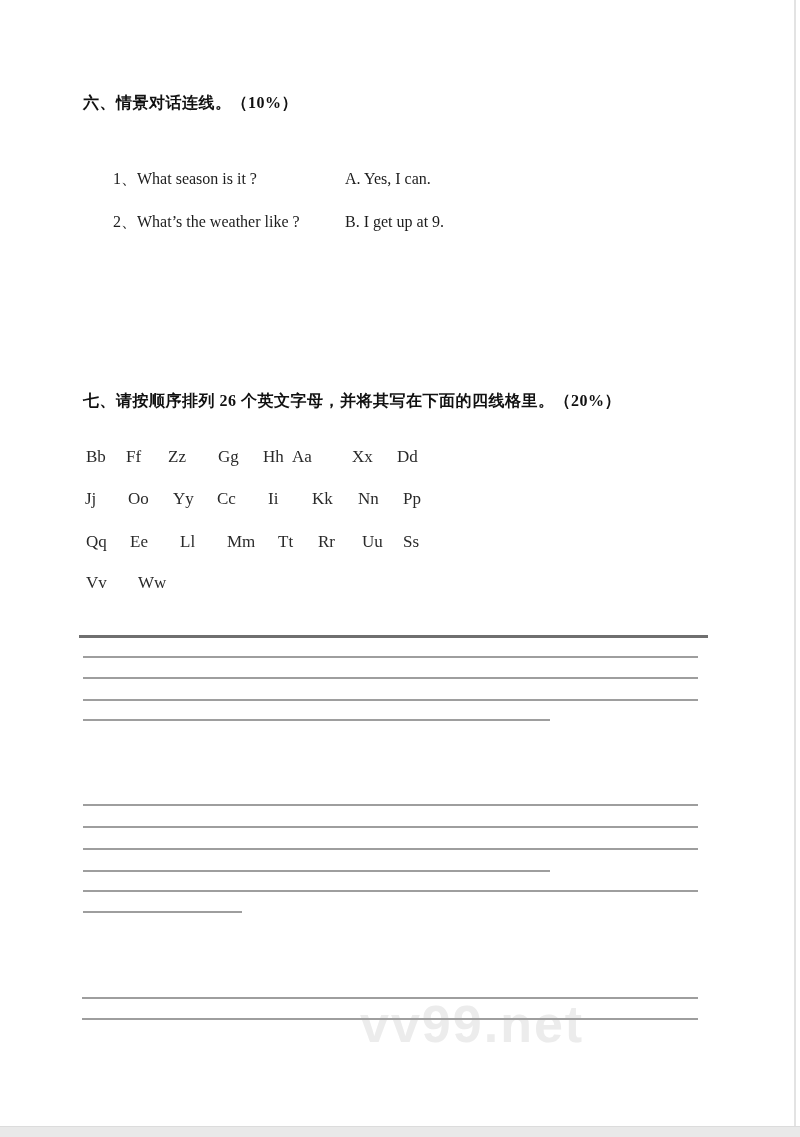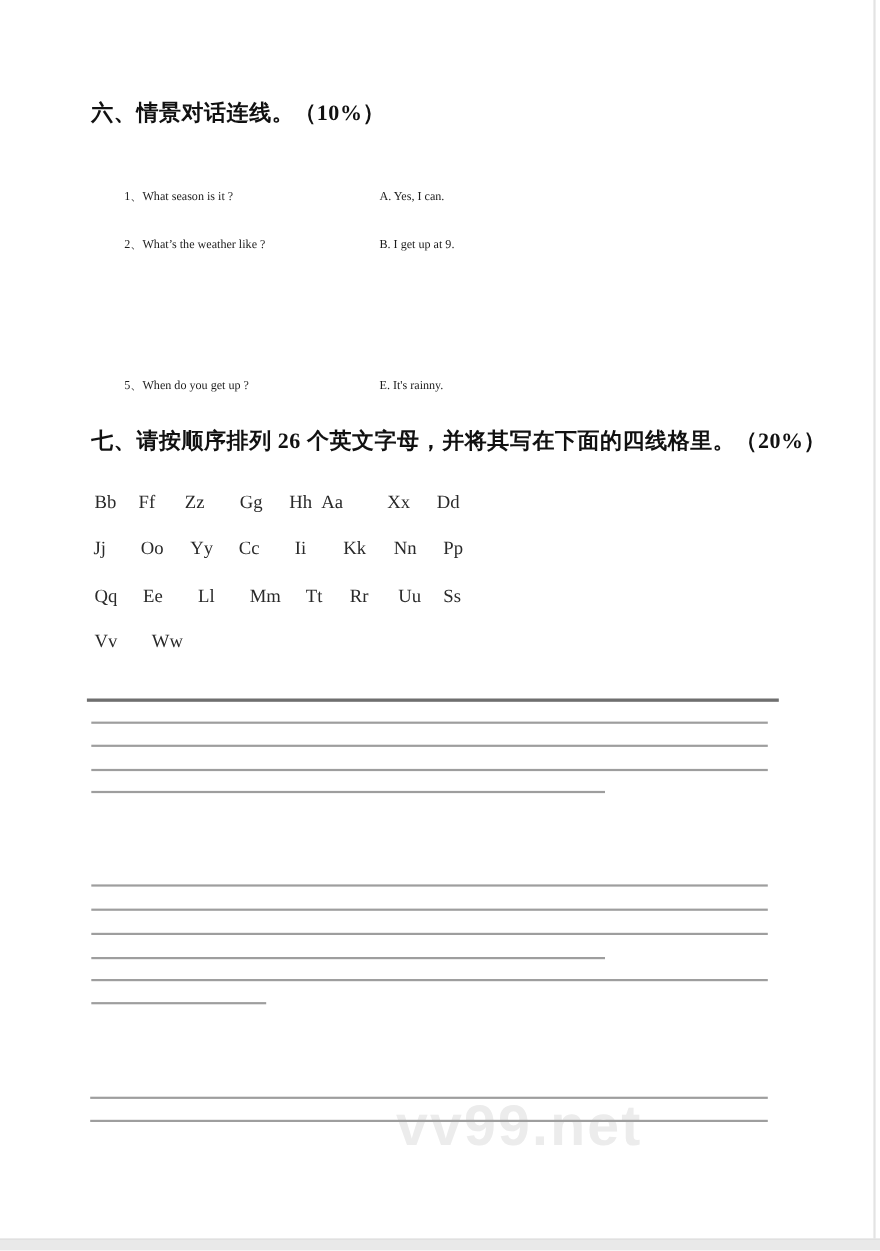--- a/index.html
+++ b/index.html
@@ -1,25 +1,25 @@
 <!DOCTYPE html>
 <html><head>
 <meta charset="utf-8">
 <style>
   html,body{margin:0;padding:0;background:#ffffff;}
   .page{
     position:relative;width:800px;height:1137px;background:#ffffff;overflow:hidden;
     font-family:"Liberation Serif", serif;color:#1c1c1c;
   }
   .heading{
-    position:absolute;font-weight:bold;font-size:20px;line-height:24px;color:#111;
+    position:absolute;font-weight:bold;font-size:16px;line-height:24px;color:#111;
     letter-spacing:0.5px;white-space:nowrap;
     font-family:"Liberation Serif", serif;
   }
-  .match-row{position:absolute;left:0;top:0;width:100%;height:22px;font-size:11px;line-height:22px;}
+  .match-row{position:absolute;left:0;top:0;width:100%;height:22px;font-size:16px;line-height:22px;}
   .match-row .q{position:absolute;left:113px;white-space:nowrap;}
   .match-row .a{position:absolute;left:345px;white-space:nowrap;}
   .letters-row{position:absolute;left:84px;height:22px;font-size:17px;line-height:22px;color:#2a2a2a;}
   .letters-row span{position:absolute;top:0;white-space:nowrap;}
   .wline{position:absolute;height:2px;background:#9e9e9e;z-index:2;}
   .wline.thick{height:3px;background:#6f6f6f;}
   .watermark{
     position:absolute;left:360px;top:986px;z-index:1;
     font-family:"Liberation Sans", sans-serif;font-weight:bold;font-size:52px;line-height:76px;
     color:#ececec;letter-spacing:2px;white-space:nowrap;
@@ -34,24 +34,20 @@
 
   <div class="heading" style="left:83px;top:91px;">六、情景对话连线。（10%）</div>
 
   <div class="match-row" style="top:168px;">
     <span class="q">1、What season is it ?</span>
     <span class="a">A. Yes, I can.</span>
   </div>
   <div class="match-row" style="top:211px;">
     <span class="q">2、What’s the weather like ?</span>
     <span class="a">B. I get up at 9.</span>
-  </div>
-  <div class="match-row" style="top:340px;">
-    <span class="q">5、When do you get up ?</span>
-    <span class="a">E. It's rainny.</span>
   </div>
 
   <div class="heading" style="left:83px;top:389px;">七、请按顺序排列 26 个英文字母，并将其写在下面的四线格里。（20%）</div>
 
   <div class="letters-row" style="top:446px;">
     <span style="left:2px">Bb</span>
     <span style="left:42px">Ff</span>
     <span style="left:84px">Zz</span>
     <span style="left:134px">Gg</span>
     <span style="left:179px">Hh</span>

